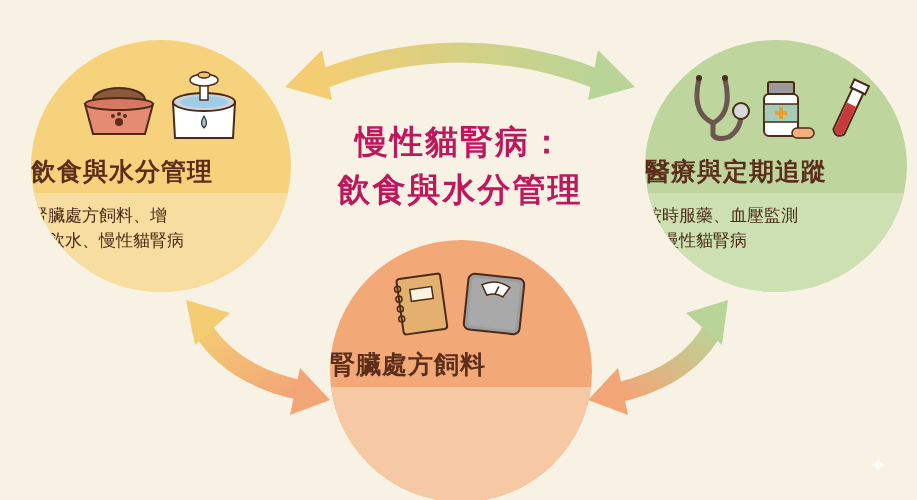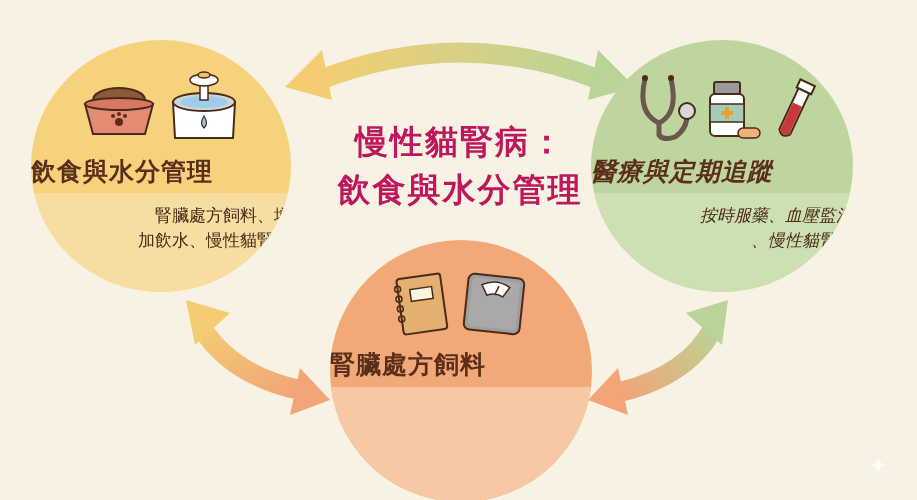--- a/index.html
+++ b/index.html
@@ -3,24 +3,24 @@
 <meta charset="utf-8">
 <style>
   html,body{margin:0;padding:0;}
   body{width:917px;height:500px;overflow:hidden;background:#f8f2e4;position:relative;
        font-family:"DejaVu Sans","Liberation Sans",sans-serif;}
   .stage{position:absolute;left:0;top:0;width:917px;height:500px;overflow:hidden;}
   .circle{position:absolute;border-radius:50%;overflow:hidden;}
   .circle .band{position:absolute;left:0;right:0;bottom:0;}
   .title{position:absolute;left:0;right:0;text-align:left;font-weight:bold;color:#5a2e1a;
          font-size:25px;letter-spacing:1px;}
-  .desc{position:absolute;left:0;right:0;text-align:right;color:#4a2a18;font-size:17px;line-height:25px;}
+  .desc{position:absolute;left:0;right:0;text-align:left;color:#4a2a18;font-size:17px;line-height:25px;}
   #c-left{left:31px;top:40px;width:260px;height:252px;background:#f6d27c;}
   #c-left .band{top:153px;background:#f7dea0;}
-  #c-right{left:591px;top:40px;width:262px;height:252px;background:#bed69e;font-style:italic;}
+  #c-right{left:645px;top:40px;width:262px;height:252px;background:#bed69e;}
   #c-right .band{top:153px;background:#cde0b2;}
   #c-bottom{left:330px;top:240px;width:262px;height:262px;background:#f2a877;}
   #c-bottom .band{top:147px;background:#f6c8a4;}
   .center-title{position:absolute;left:290px;width:340px;top:118px;text-align:center;
        color:#be185d;font-weight:bold;font-size:33px;line-height:48px;letter-spacing:2px;}
   .arrows{position:absolute;left:0;top:0;}
   .sparkle{position:absolute;left:869px;top:453px;color:#ffffff;font-size:22px;opacity:.85;}
 </style>
 </head>
 <body>

